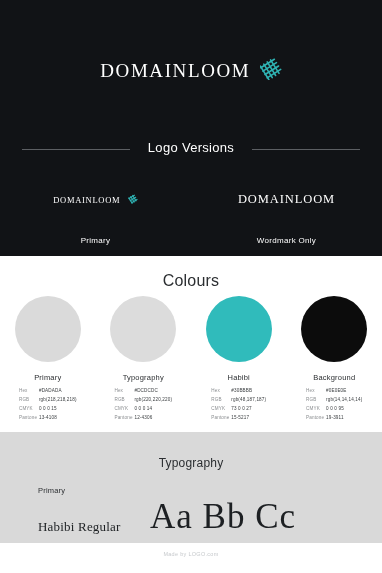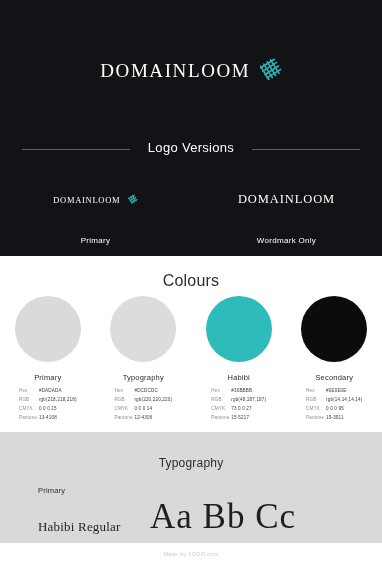--- a/index.html
+++ b/index.html
@@ -347,21 +347,21 @@
         <div class="sw-specs">
           <div class="sw-line"><span class="k">Hex</span><span class="v">#30BBBB</span></div>
           <div class="sw-line"><span class="k">RGB</span><span class="v">rgb(48,187,187)</span></div>
           <div class="sw-line"><span class="k">CMYK</span><span class="v">73 0 0 27</span></div>
           <div class="sw-line"><span class="k">Pantone</span><span class="v">15-5217</span></div>
         </div>
       </div>
 
       <div class="sw-col">
         <div class="circle" style="background:#0c0c0c"></div>
-        <div class="sw-name">Secondary</div>
+        <div class="sw-name">Background</div>
         <div class="sw-specs">
           <div class="sw-line"><span class="k">Hex</span><span class="v">#0E0E0E</span></div>
           <div class="sw-line"><span class="k">RGB</span><span class="v">rgb(14,14,14,14)</span></div>
           <div class="sw-line"><span class="k">CMYK</span><span class="v">0 0 0 95</span></div>
           <div class="sw-line"><span class="k">Pantone</span><span class="v">19-3911</span></div>
         </div>
       </div>
 
     </div>
   </div>

